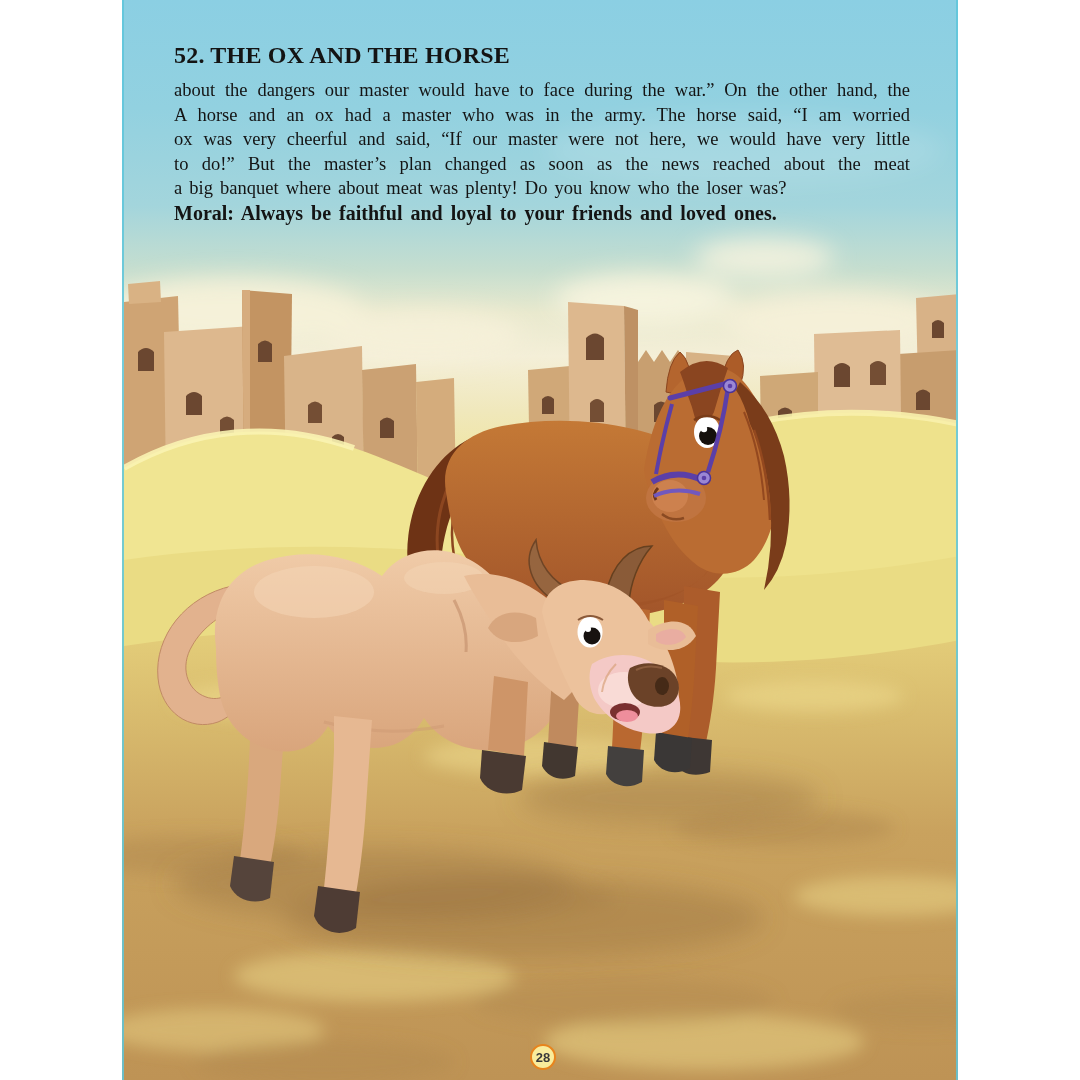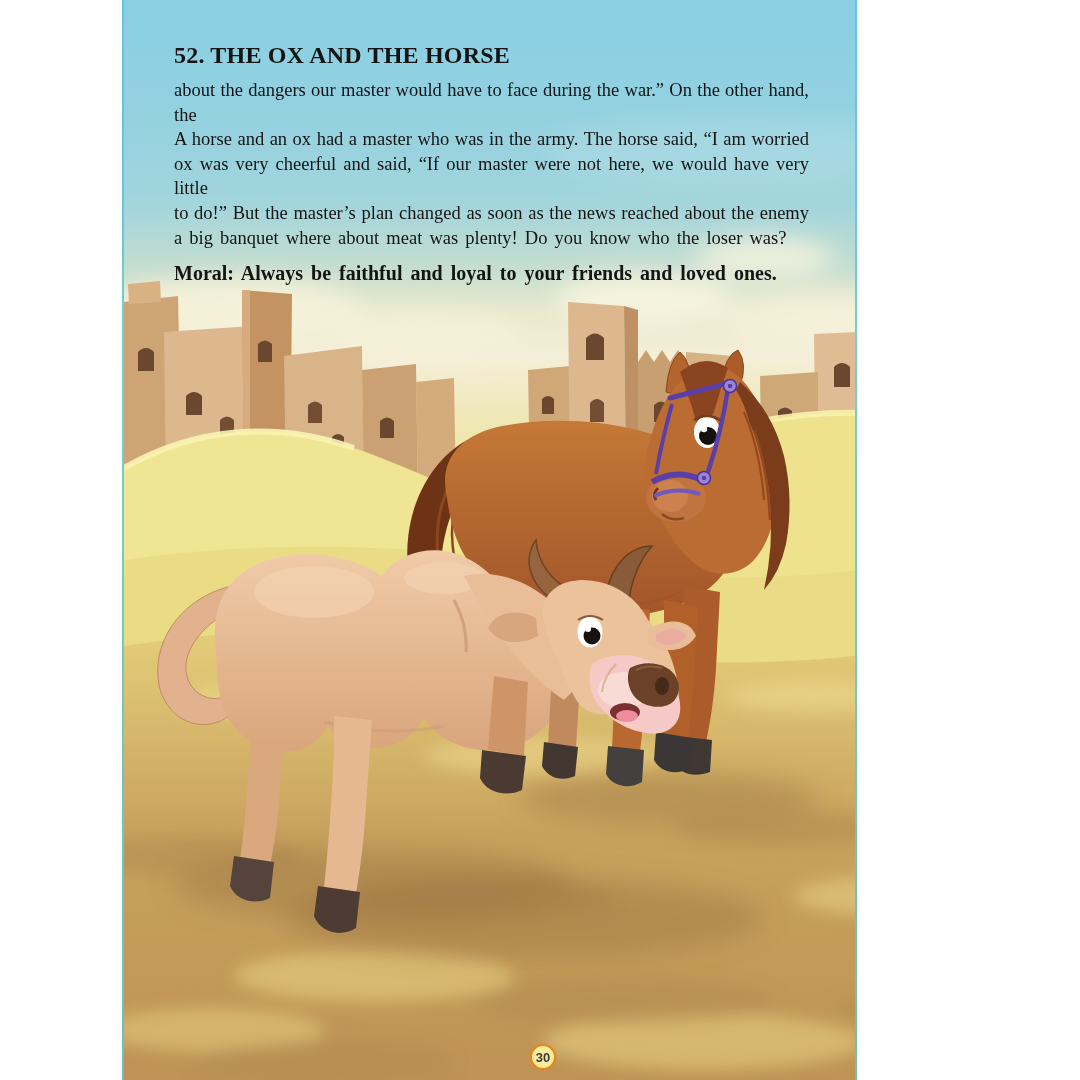--- a/index.html
+++ b/index.html
@@ -1,32 +1,32 @@
 <!DOCTYPE html>
 <html><head>
 <meta charset="utf-8">
 <style>
   html,body{margin:0;padding:0;background:#ffffff;width:1080px;height:1080px;overflow:hidden;}
   .canvas{position:relative;width:1080px;height:1080px;background:#ffffff;font-family:"Liberation Serif",serif;}
   .page{
-    position:absolute;left:122px;top:0;width:735px;height:1080px;box-sizing:border-box;
+    position:absolute;left:122px;top:0;width:836px;height:1080px;box-sizing:border-box;
     border-left:2px solid rgba(94,198,218,.85);border-right:2px solid rgba(94,198,218,.85);
     overflow:hidden;
     background:linear-gradient(180deg,
       #8BCFE3 0%, #92D1E0 10%, #A3D5DC 19%, #C6DECF 25%, #E9E9CE 29%,
       #F4EFD8 33%, #F0E8BC 38%, #EFE49A 44%, #EDE18C 52%, #E8D67E 60%,
       #DDC06E 70%, #CDA45C 82%, #C59C58 92%, #BE9456 100%);
   }
   .illu{position:absolute;left:0;top:0;}
   .content{position:absolute;left:50px;right:46px;top:0;color:#141414;}
   .title{margin-top:42px;font-weight:bold;font-size:24px;line-height:26px;letter-spacing:.2px;}
   .story{margin-top:10px;font-size:18.5px;line-height:24.6px;}
   .story-line{text-align:justify;text-align-last:justify;}
   .story-line.last{text-align-last:left;word-spacing:2.5px;}
-  .moral{margin-top:11px;font-weight:bold;font-size:20px;line-height:25px;word-spacing:3px;}
+  .moral{margin-top:0;font-weight:bold;font-size:20px;line-height:25px;word-spacing:3px;}
   .badge{
     position:absolute;left:406px;top:1044px;width:26px;height:26px;border-radius:50%;
     background:#F9EC9C;border:2px solid #E8841C;box-sizing:border-box;
     display:flex;align-items:center;justify-content:center;
     font-family:"Liberation Sans",sans-serif;font-size:13px;font-weight:bold;color:#3A3A3A;
   }
 </style>
 </head>
 <body>
 
@@ -220,24 +220,24 @@
         <path d="M492,664 Q480,676 478,692" stroke="#D8A27C" stroke-width="2" fill="none" opacity=".7"></path>
       </g>
     </svg>
 
     <div class="content">
       <div class="title">52. THE OX AND THE HORSE</div>
       <div class="story">
         <div class="story-line">about the dangers our master would have to face during the war.” On the other hand, the</div>
         <div class="story-line">A horse and an ox had a master who was in the army. The horse said, “I am worried</div>
         <div class="story-line">ox was very cheerful and said, “If our master were not here, we would have very little</div>
-        <div class="story-line">to do!” But the master’s plan changed as soon as the news reached about the enemy</div>
+        <div class="story-line">to do!” But the master’s plan changed as soon as the news reached about the meat</div>
         <div class="story-line last">a big banquet where about meat was plenty! Do you know who the loser was?</div>
       </div>
       <div class="moral">Moral: Always be faithful and loyal to your friends and loved ones.</div>
     </div>
 
     <div class="badge">
-      <span>30</span>
+      <span>28</span>
     </div>
 
   </div>
 </div>
 
 </body></html>

